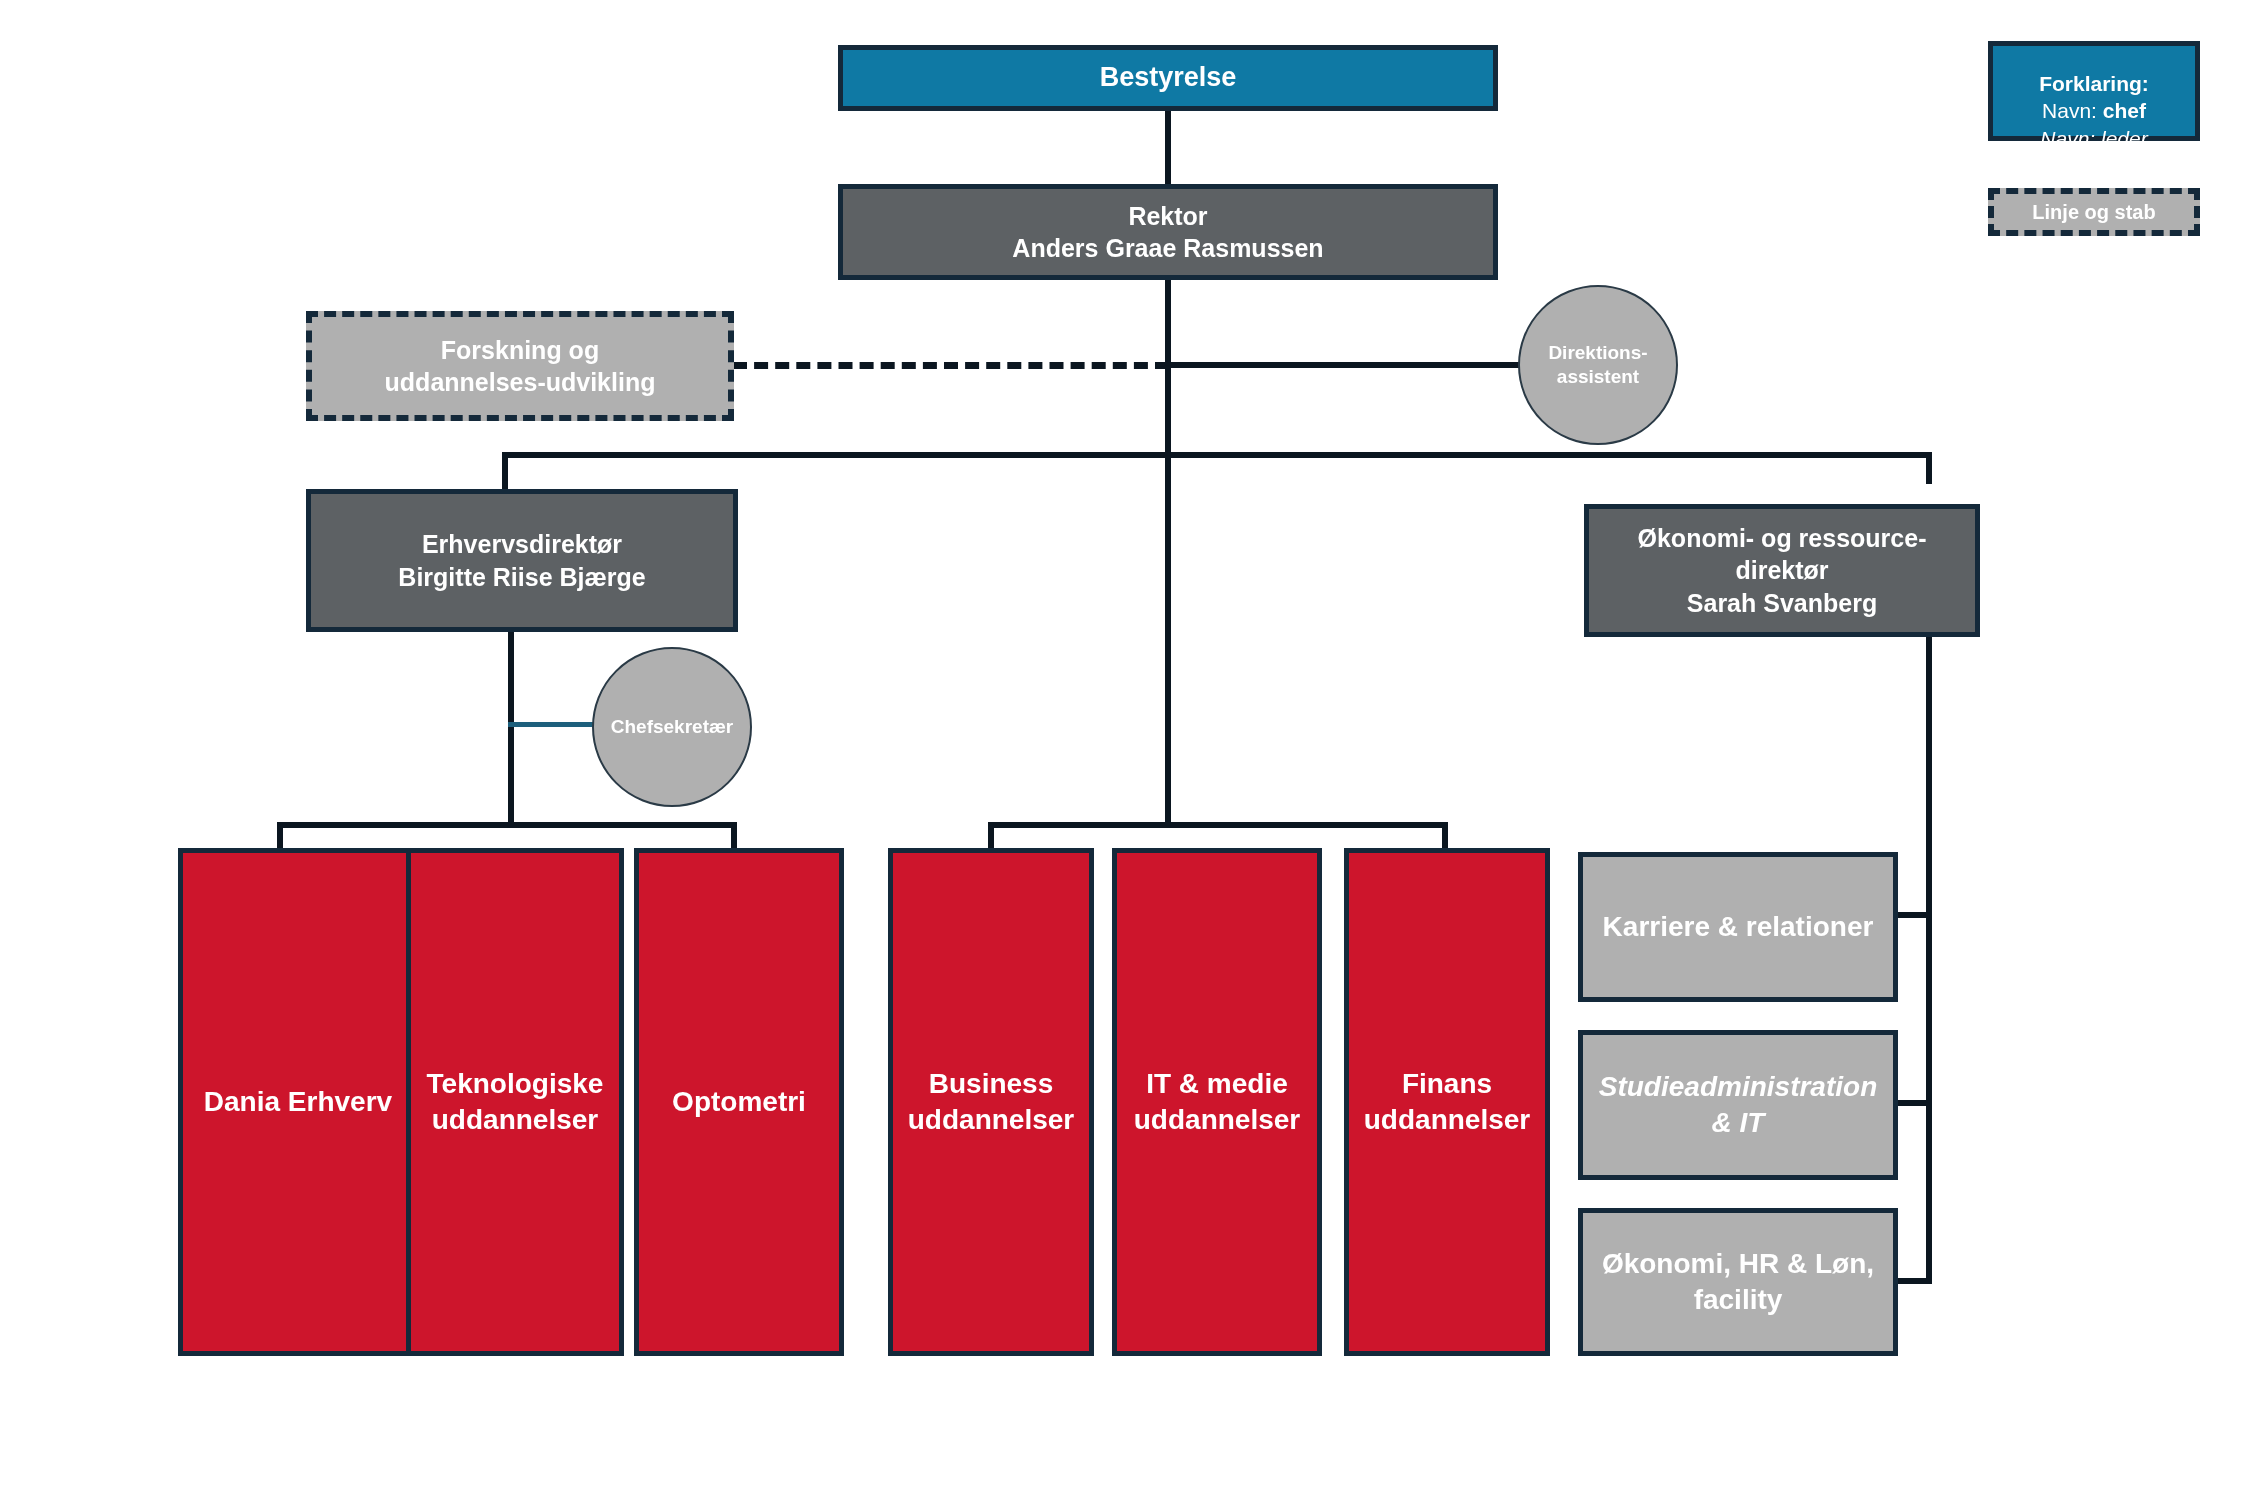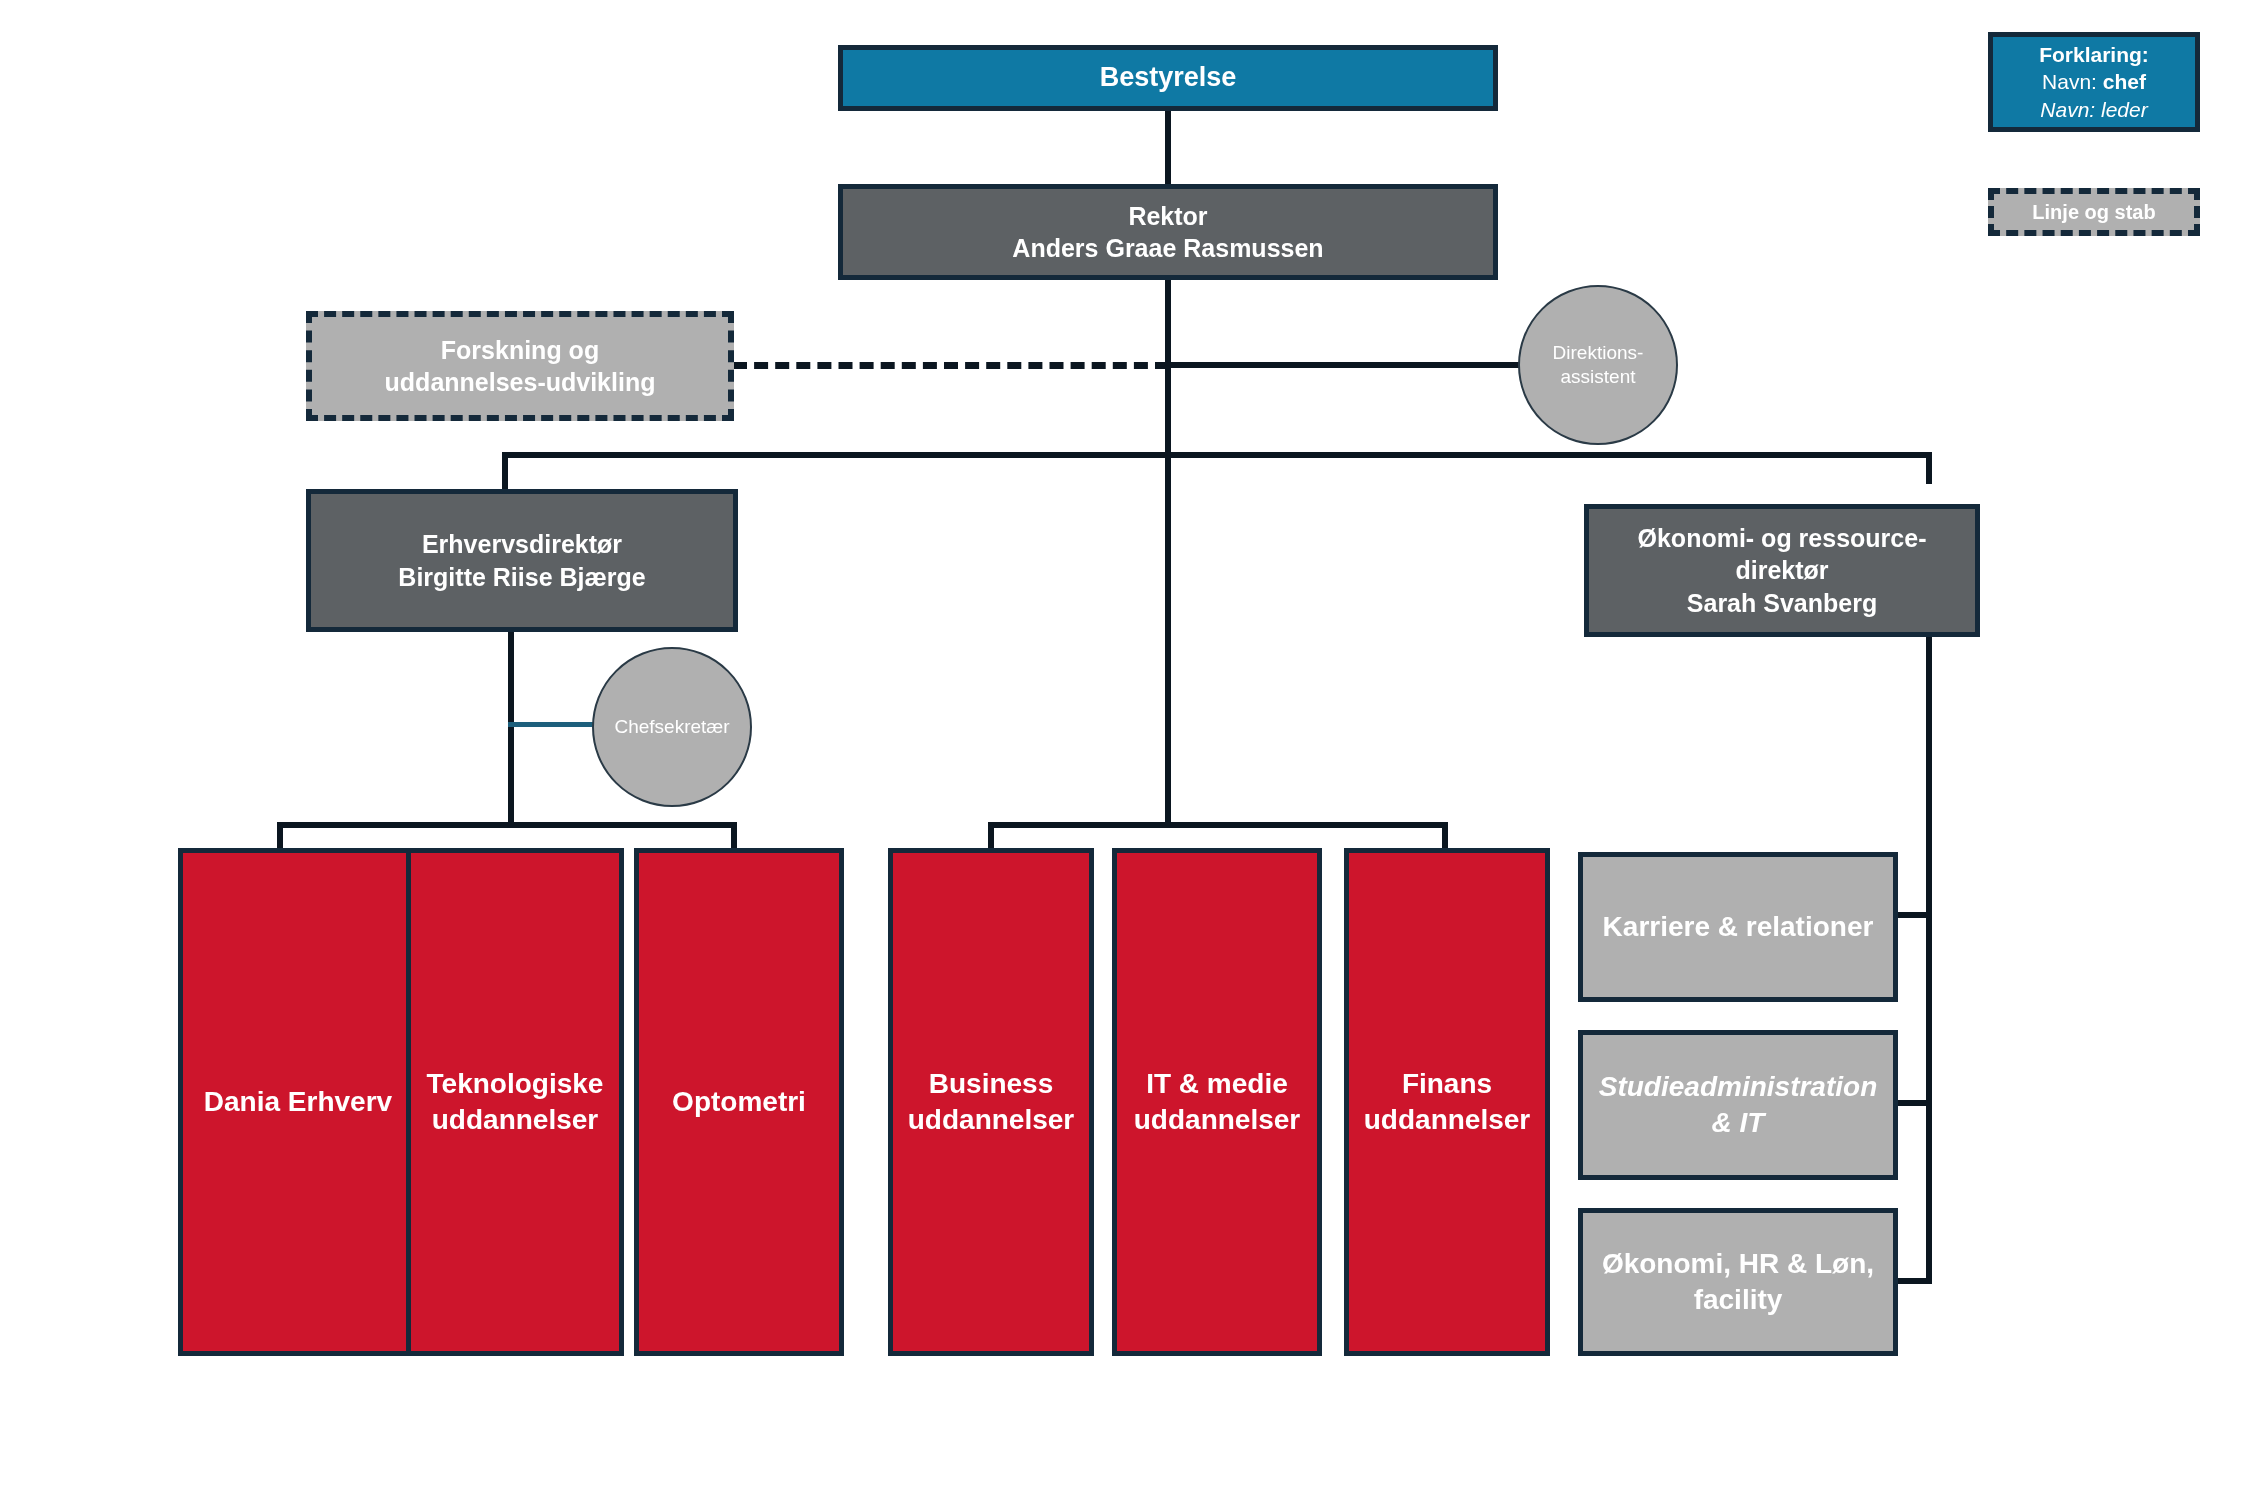--- a/index.html
+++ b/index.html
@@ -50,20 +50,21 @@
     border-radius: 50%;
     background: #b0b0b0;
     border: 2px solid #2a3a46;
     display: flex;
     align-items: center;
     justify-content: center;
     text-align: center;
     color: #ffffff;
     line-height: 1.25;
     z-index: 6;
+    font-weight: bold;
   }
 
   
   .ln {
     position: absolute;
     background: #0b1620;
     z-index: 2;
   }
   .ln-teal { background: #1d5f7c; }
 
@@ -217,21 +218,21 @@
     </div>
   </div>
 
   <div class="node lgray s-sub" style="left:1578px; top:1208px; width:320px; height:148px;">
     <div class="txt">
       <div>Økonomi, HR &amp; Løn,</div>
       <div>facility</div>
     </div>
   </div>
 
-  <div class="node teal s-legend" style="left:1988px; top:32px; width:212px; height:100px; display:block; padding-top:4px;">
+  <div class="node teal s-legend" style="left:1988px; top:41px; width:212px; height:100px; display:block; padding-top:24px;">
     <div style="text-align:center;">
       <div class="bold">Forklaring:</div>
       <div>
         <span>Navn: </span><span class="bold">chef</span>
       </div>
       <div class="ital">Navn: leder</div>
     </div>
   </div>
 
   <div class="node lgray dashed s-stab" style="left:1988px; top:188px; width:212px; height:48px;">

